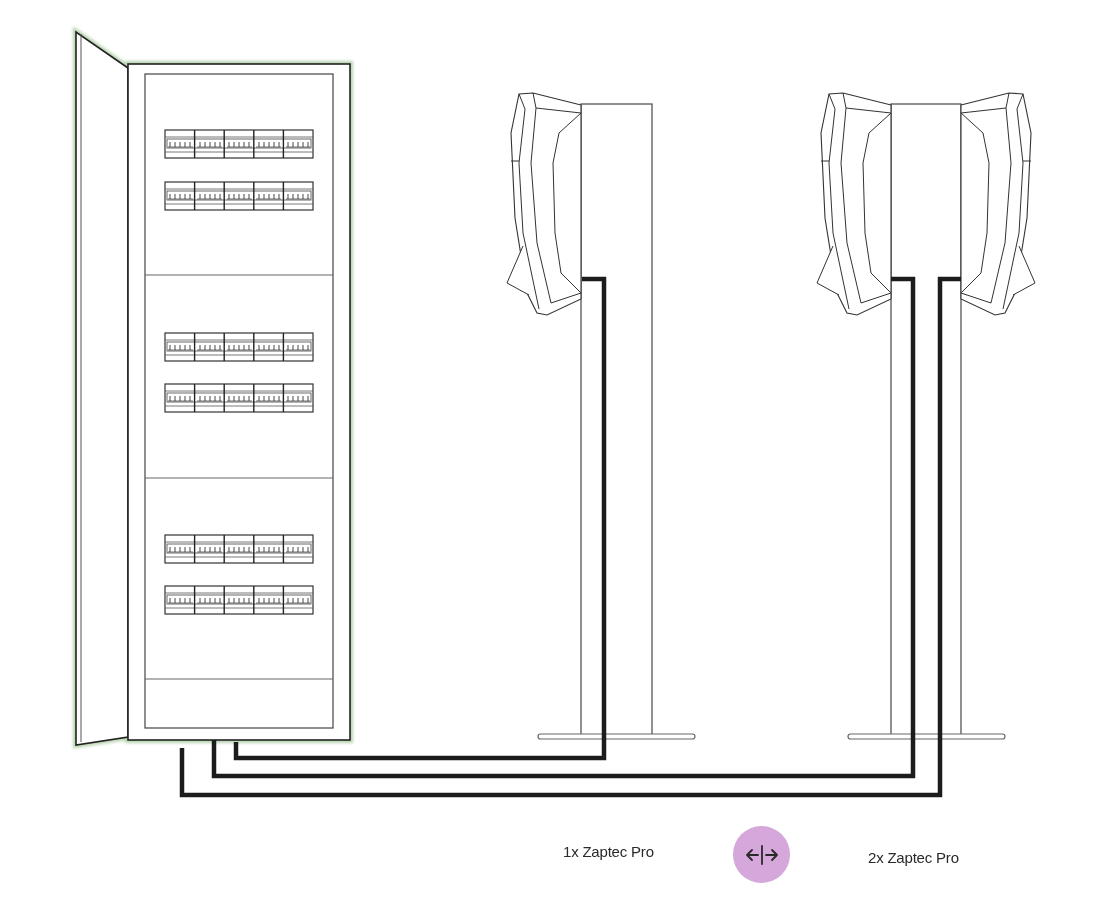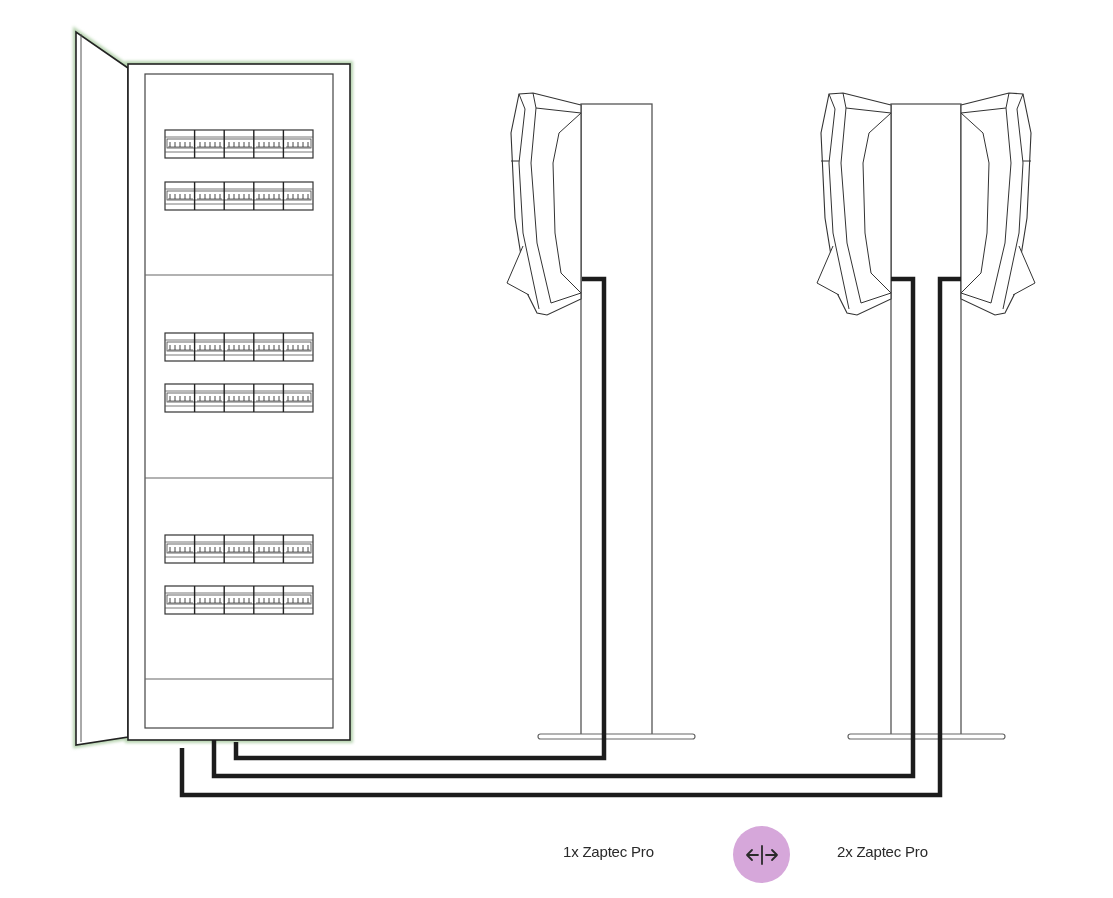--- a/index.html
+++ b/index.html
@@ -101,13 +101,13 @@
 <div class="badge" style="background:#d6a7da;">
   <svg width="40" height="24" viewBox="0 0 40 24">
     <g fill="none" stroke="#2a2a2a" stroke-width="1.8" stroke-linecap="round" stroke-linejoin="round">
       <line x1="20" y1="3" x2="20" y2="21"></line>
       <path d="M16 12 H5 M10 7 L5 12 L10 17"></path>
       <path d="M24 12 H35 M30 7 L35 12 L30 17"></path>
     </g>
   </svg>
 </div>
 
-<div class="label" style="left:837px;">2x Zaptec Pro</div>
+<div class="label" style="left:868px;margin-top:6px;">2x Zaptec Pro</div>
 
 </body></html>

